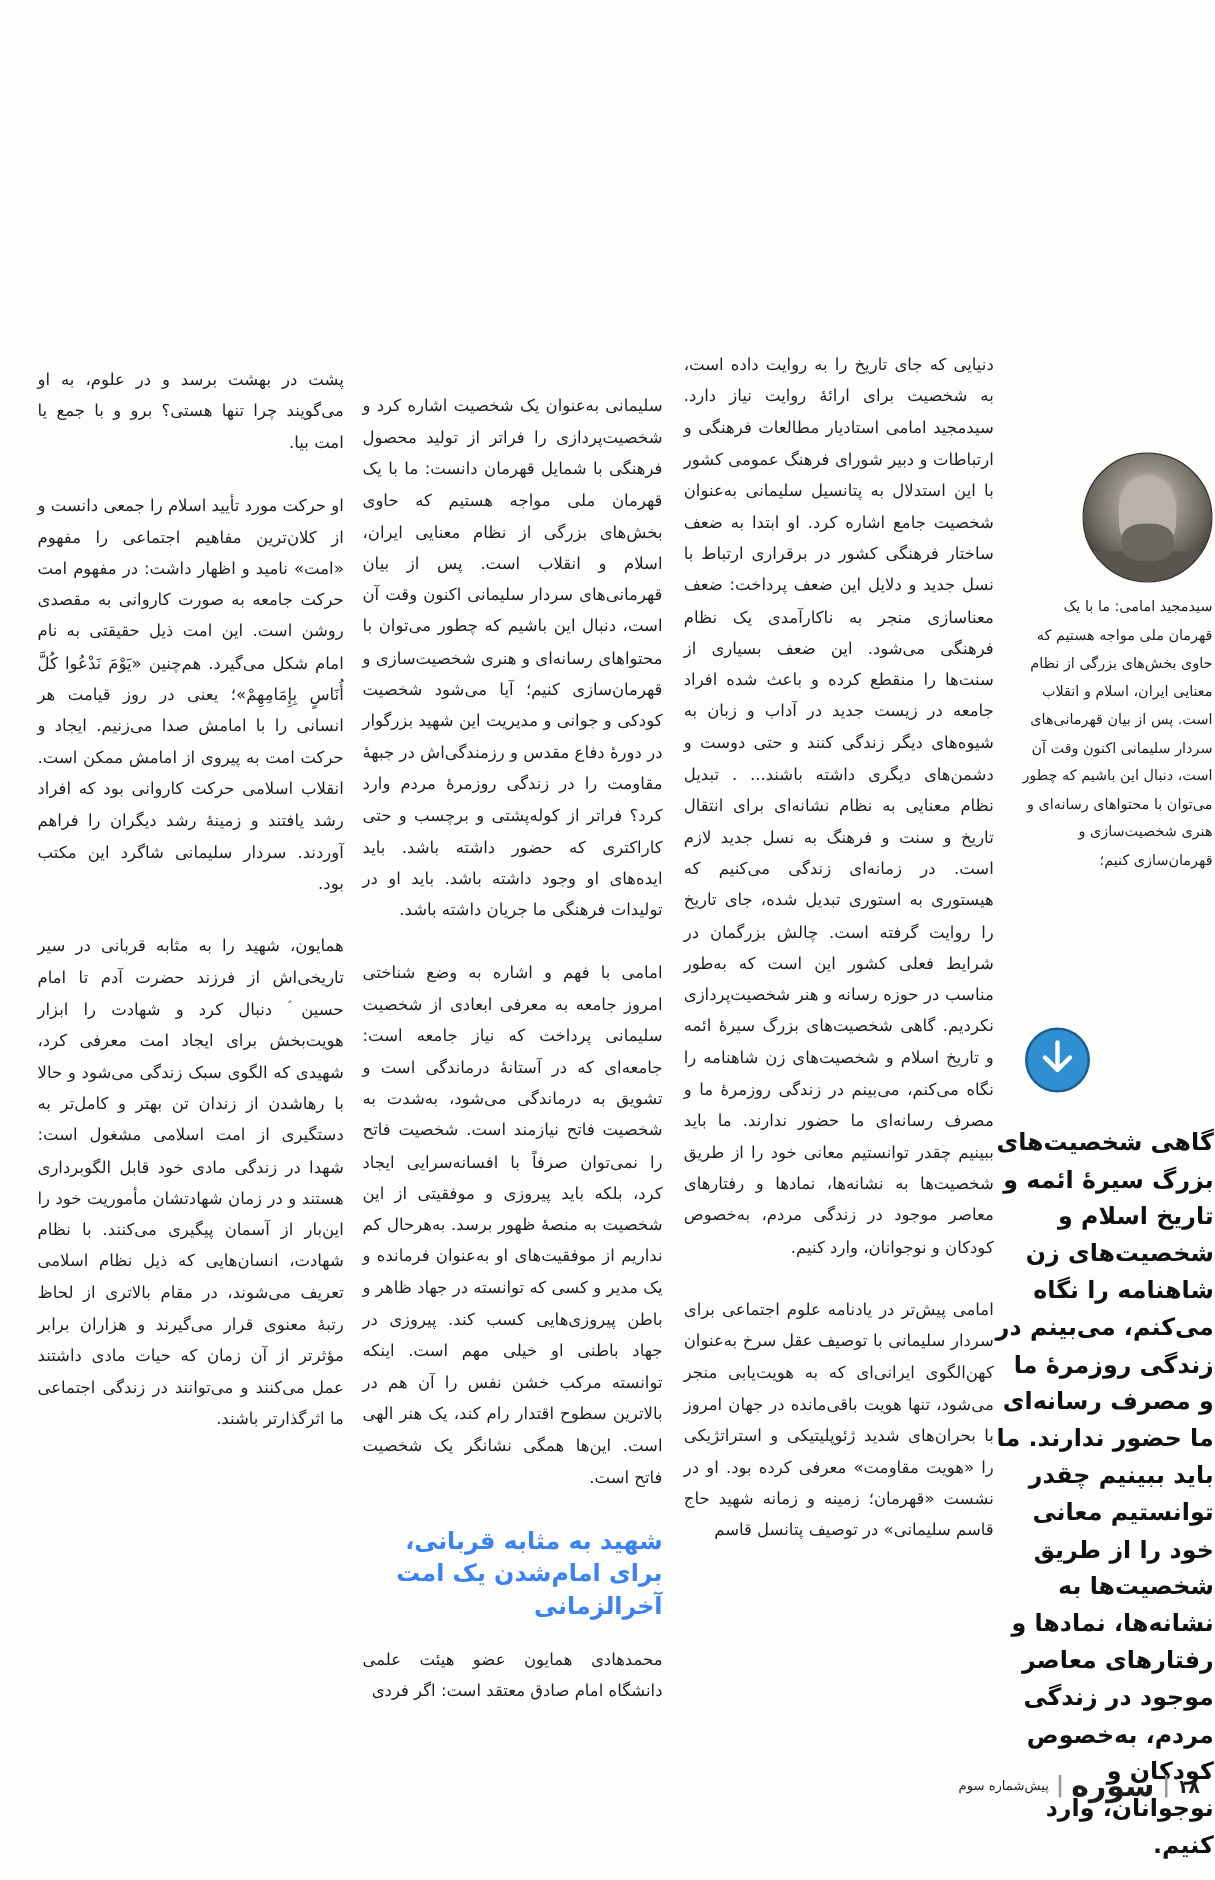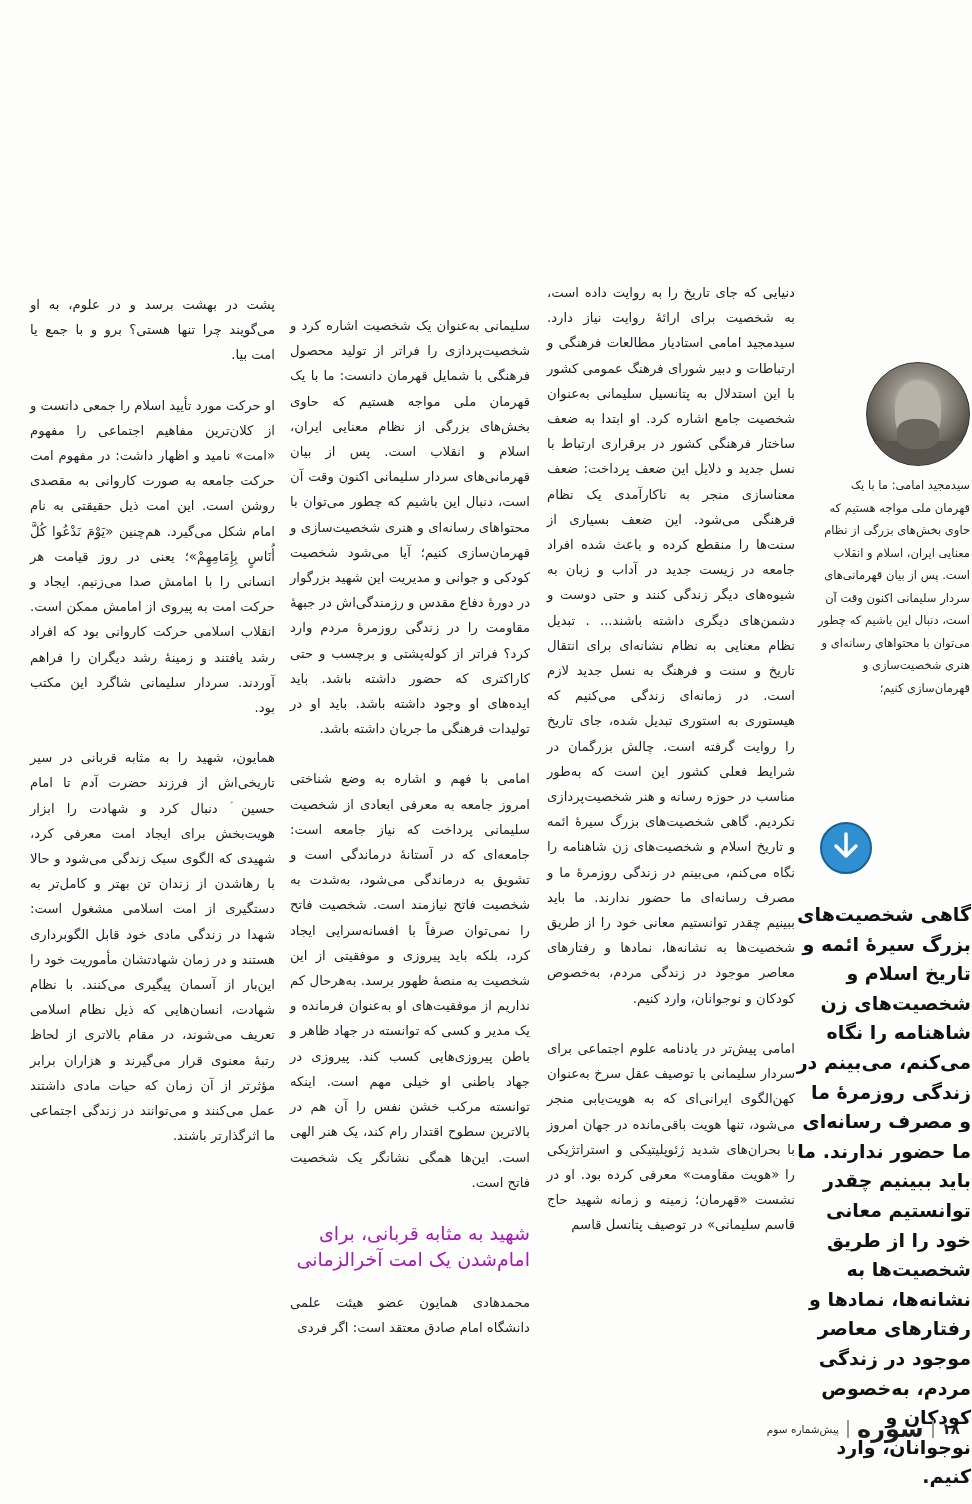--- a/index.html
+++ b/index.html
@@ -9,21 +9,21 @@
     }
     .col { position: absolute; direction: rtl; text-align: justify; font-size: 13.2px; line-height: 25.2px; }
     .col p { margin: 0 0 25px 0; }
     .col-right-main { left: 547px; width: 248px; top: 280px; }
     .col-mid { left: 290px; width: 240px; top: 292px; margin-top: 21px; }
     .col-left { left: 30px; width: 245px; top: 292px; }
     .sidebar { position: absolute; left: 808px; width: 162px; top: 350px; direction: rtl; }
 
     .heading { font-size: 22px; line-height: 30px; font-weight: bold; margin: 0 0 14px 0; color: #151515; text-align: right; }
     .heading-icon { display: inline-block; width: 22px; height: 22px; border-radius: 50%; background: #3a9fdb; color: #fff; font-size: 14px; line-height: 22px; text-align: center; vertical-align: 3px; margin-left: 6px; }
-    .subheading { font-size: 19px; line-height: 26px; font-weight: normal; margin: 6px 0 18px 0; text-align: right; color: #a21caf; }
+    .subheading { font-size: 19px; line-height: 26px; font-weight: bold; margin: 6px 0 18px 0; text-align: right; color: #3b82f6; }
 
     .portrait { width: 102px; height: 102px; border-radius: 50%; margin: 12px 0 0 24px; border: 1.5px solid #333;
       background: radial-gradient(circle at 50% 38%, #d8d4cc 0 18%, #9b958c 30%, #6f6a62 55%, #4a4640 72%, #8d887f 100%); position: relative; overflow: hidden; }
     .portrait .face { position: absolute; left: 28px; top: 18px; width: 46px; height: 60px; border-radius: 45% 45% 40% 40%; background: #b8b2a8; }
     .portrait .beard { position: absolute; left: 30px; top: 56px; width: 42px; height: 30px; border-radius: 40%; background: #6b665e; }
     .portrait .coat { position: absolute; left: 0; top: 78px; width: 102px; height: 30px; background: #5a554e; }
     .caption { font-size: 11.5px; line-height: 22.5px; margin-top: 8px; text-align: right; padding-left: 4px; }
 
     .arrow-icon { width: 48px; height: 48px; border-radius: 50%; background: #2f8fd1; border: 2px solid #1c5f92; position: absolute; left: 820px; top: 822px; color: #fff; text-align: center; }
     .arrow-icon svg { margin-top: 7px; }

